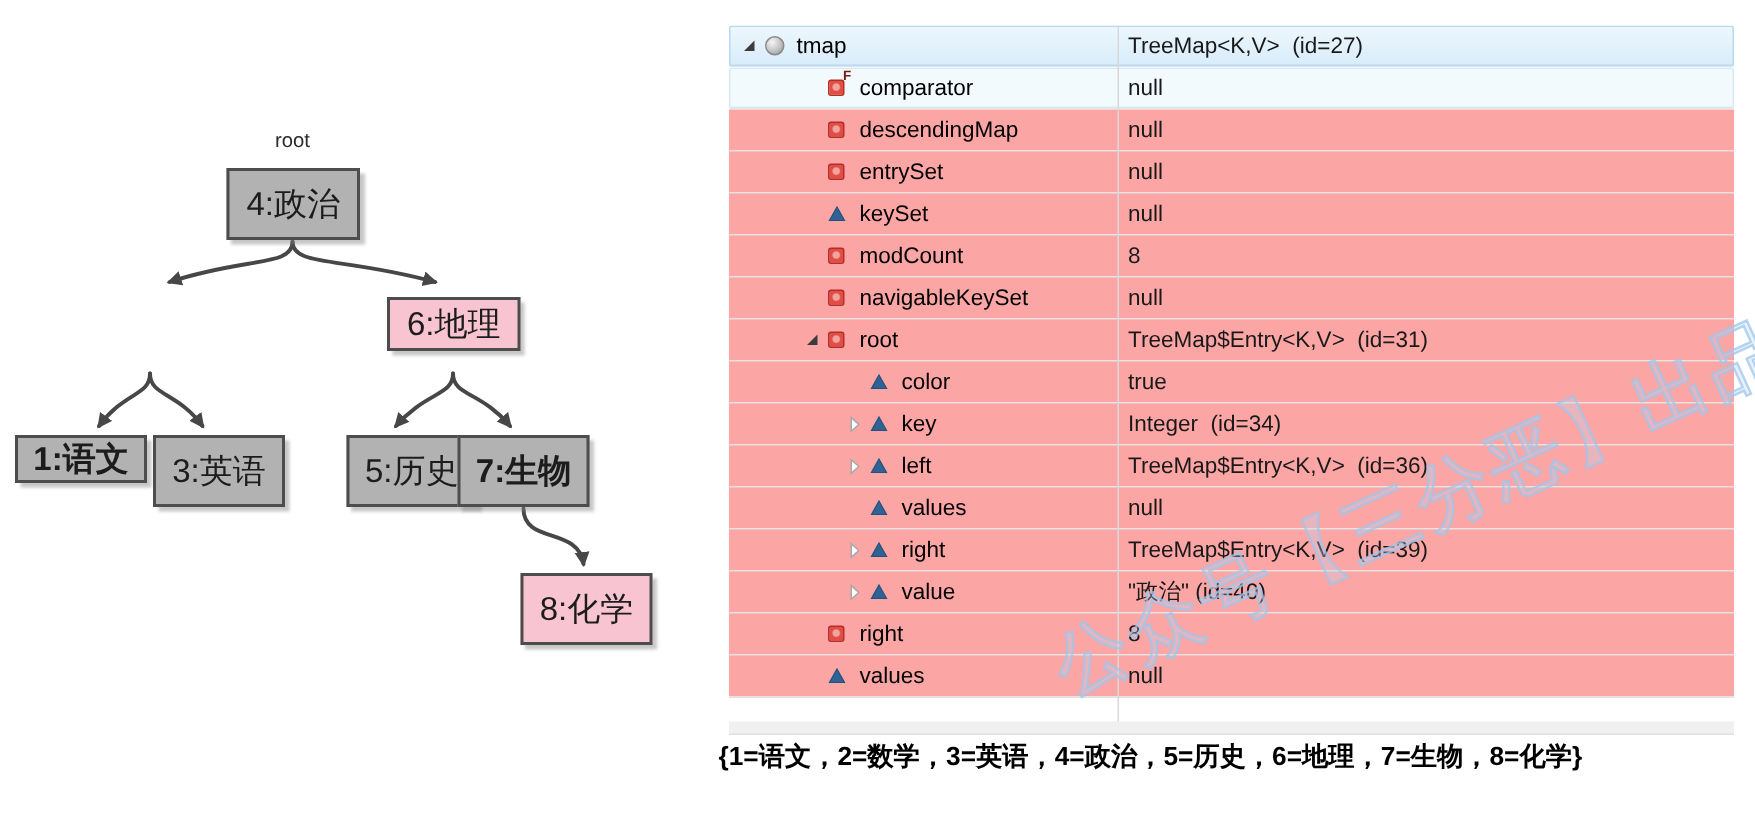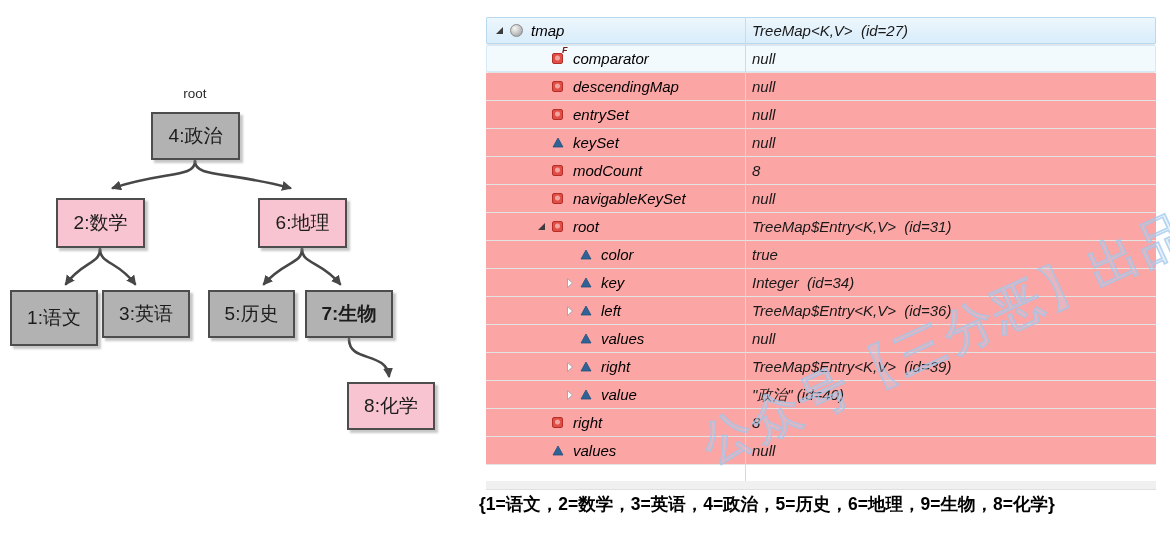--- a/index.html
+++ b/index.html
@@ -12,44 +12,43 @@
     color:#000;
   }
 
   
   #tree{position:absolute;left:0;top:0;width:478px;height:543px;}
   #tree svg.edges{position:absolute;left:0;top:0;}
   .tnode{
     position:absolute;
     display:flex;align-items:center;justify-content:center;
     border:2px solid #4d4d4d;
-    font-size:19px;color:#1c1c1c;
+    font-size:22px;color:#1c1c1c;
     box-shadow:3px 3px 2px rgba(130,130,130,.45);
     box-sizing:border-box;
   }
   .tnode.black{background:#b2b2b2;}
   .tnode.red{background:#f9c4d1;}
   .n4{left:151px;top:112px;width:89px;height:48px;}
   .n2{left:56px;top:198px;width:89px;height:50px;}
-  .n6{left:258px;top:198px;width:89px;height:50px;}
-  .n1{left:10px;top:290px;width:88px;height:56px;}
+  .n6{left:258px;top:198px;width:89px;height:36px;}
+  .n1{left:10px;top:290px;width:88px;height:32px;font-weight:bold;}
   .n3{left:102px;top:290px;width:88px;height:48px;}
-  .n5{left:208px;top:290px;width:87px;height:48px;}
+  .n5{left:231px;top:290px;width:87px;height:48px;}
   .n7{left:305px;top:290px;width:88px;height:48px;font-weight:bold;}
   .n8{left:347px;top:382px;width:88px;height:48px;}
   .root-label{
     position:absolute;left:164px;top:86px;width:62px;
     text-align:center;font-size:13.5px;color:#2b2b2b;
   }
 
   
   #varpanel{
     position:absolute;left:486px;top:17px;width:670px;height:472px;
     font-size:15px;
-    font-style:italic;
   }
   .vrow{
     position:relative;
     display:flex;align-items:center;
     height:28px;
     border-bottom:1px solid #e4e4e4;
     box-sizing:border-box;
     background:#fca5a5;
   }
   .vrow.lvl0{padding-left:2px;}
@@ -123,21 +122,20 @@
       <path d="M195,161 C195,178 228,171 290,188" marker-end="url(#ah)"></path>
       <path d="M100,249 C100,264 83,261 66,284" marker-end="url(#ah)"></path>
       <path d="M100,249 C100,264 118,261 135,284" marker-end="url(#ah)"></path>
       <path d="M302,249 C302,264 284,261 264,284" marker-end="url(#ah)"></path>
       <path d="M302,249 C302,264 321,261 340,284" marker-end="url(#ah)"></path>
       <path d="M349,339 C349,363 386,351 389,376" marker-end="url(#ah)"></path>
     </g>
   </svg>
   <div class="root-label">root</div>
   <div class="tnode black n4">4:政治</div>
-  <div class="tnode red n2">2:数学</div>
   <div class="tnode red n6">6:地理</div>
   <div class="tnode black n1">1:语文</div>
   <div class="tnode black n3">3:英语</div>
   <div class="tnode black n5">5:历史</div>
   <div class="tnode black n7">7:生物</div>
   <div class="tnode red n8">8:化学</div>
 </div>
 
 <div id="varpanel">
   <div class="col-div"></div>
@@ -323,15 +321,15 @@
           <polygon points="6,1 11,10 1,10" fill="#2f6395" stroke="#24507c" stroke-width="0.8"></polygon>
         </svg>
       </span>
     <span class="fname">values</span>
     <span class="fval">null</span>
   </div>
 
   <div class="bottom-strip"></div>
 </div>
 
-<div id="footer-line">{1=语文，2=数学，3=英语，4=政治，5=历史，6=地理，9=生物，8=化学}</div>
+<div id="footer-line">{1=语文，2=数学，3=英语，4=政治，5=历史，6=地理，7=生物，8=化学}</div>
 
 <div id="watermark">公众号【三分恶】出品</div>
 
 </body></html>

